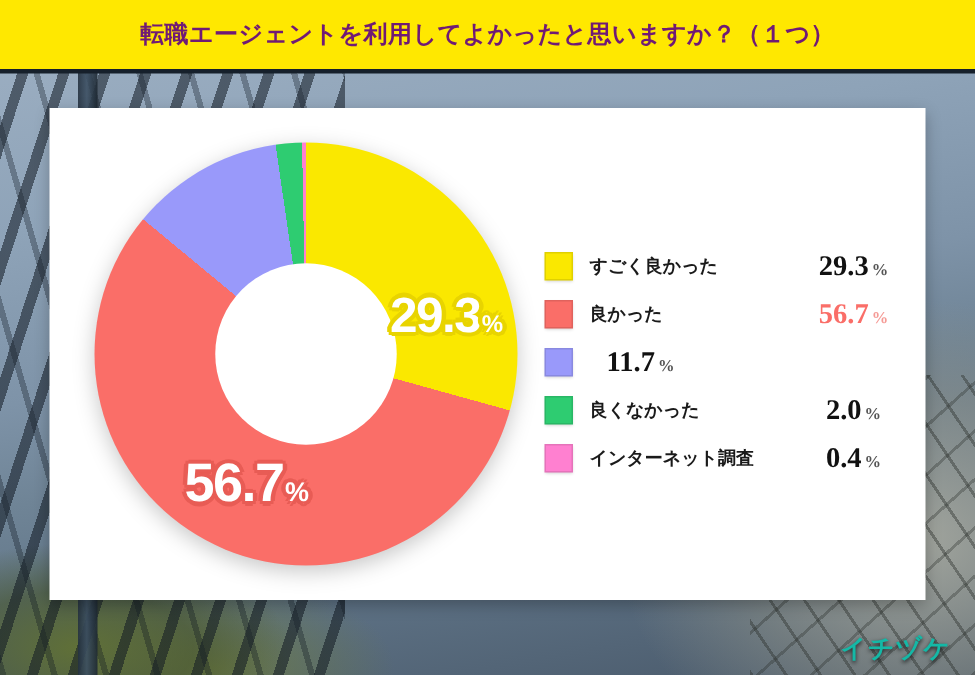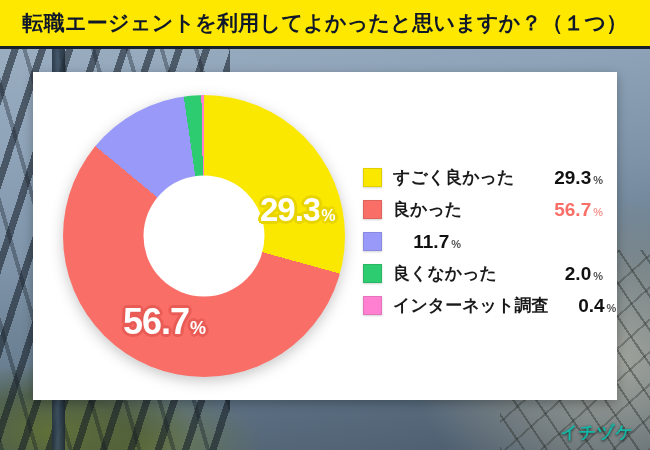--- a/index.html
+++ b/index.html
@@ -76,23 +76,23 @@
     position: absolute;
     left: 0; top: 0;
     width: 650px; height: 46px;
     background: #FFE800;
     display: flex;
     align-items: center;
     justify-content: center;
     z-index: 6;
   }
   .title-text {
-    font-size: 21px;
-    font-weight: bold;
-    color: #0f172a;
+    font-size: 16px;
+    font-weight: bold;
+    color: #701a75;
     letter-spacing: .3px;
     white-space: nowrap;
   }
   .title-underline {
     position: absolute;
     left: 0; top: 46px;
     width: 650px; height: 3px;
     background: #16202b;
     z-index: 6;
   }
@@ -172,34 +172,35 @@
     margin-bottom: 5px;
   }
   .legend-swatch {
     width: 19px; height: 19px;
     border: 1px solid rgba(0,0,0,0.10);
     flex: 0 0 auto;
     margin-right: 11px;
     box-shadow: 0 1px 2px rgba(0,0,0,0.18);
   }
   .legend-label {
-    font-size: 17px;
+    font-size: 12px;
     font-weight: bold;
     color: #1a1a1a;
     flex: 1 1 auto;
     white-space: nowrap;
   }
   .legend-value {
     font-size: 19px;
     font-weight: bold;
     color: #111111;
-    text-align: right;
+    text-align: center;
     white-space: nowrap;
     flex: 0 0 auto;
     min-width: 68px;
+    font-family: Liberation Serif, serif;
   }
   .legend-value.accent { color: #FA6E68; }
   .legend-value .pct-sym {
     font-size: 11px;
     font-weight: bold;
     margin-left: 2px;
     color: #555555;
   }
   .legend-value.accent .pct-sym { color: #F59B96; }
 

